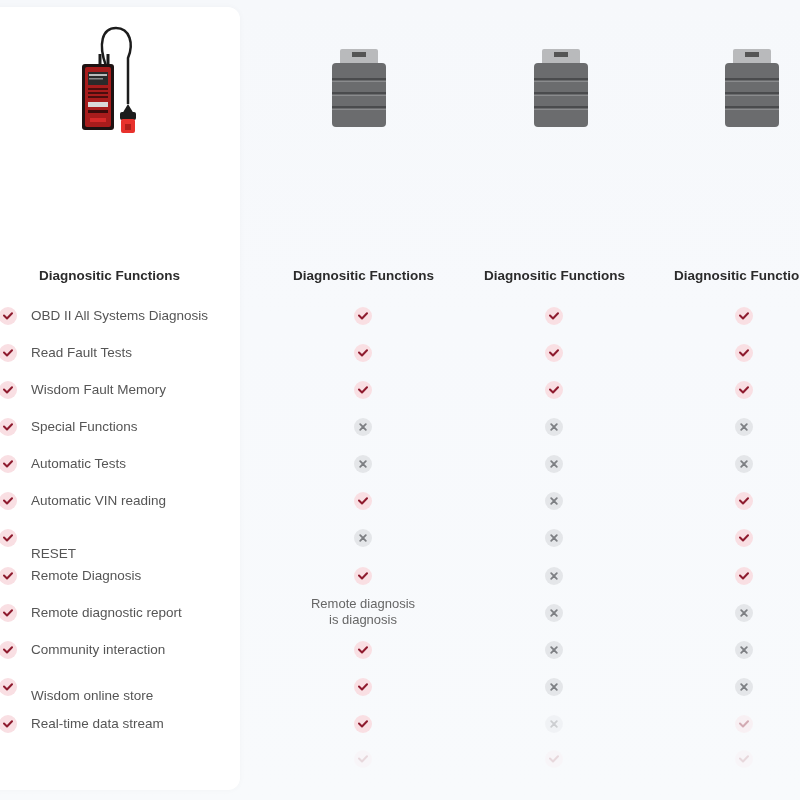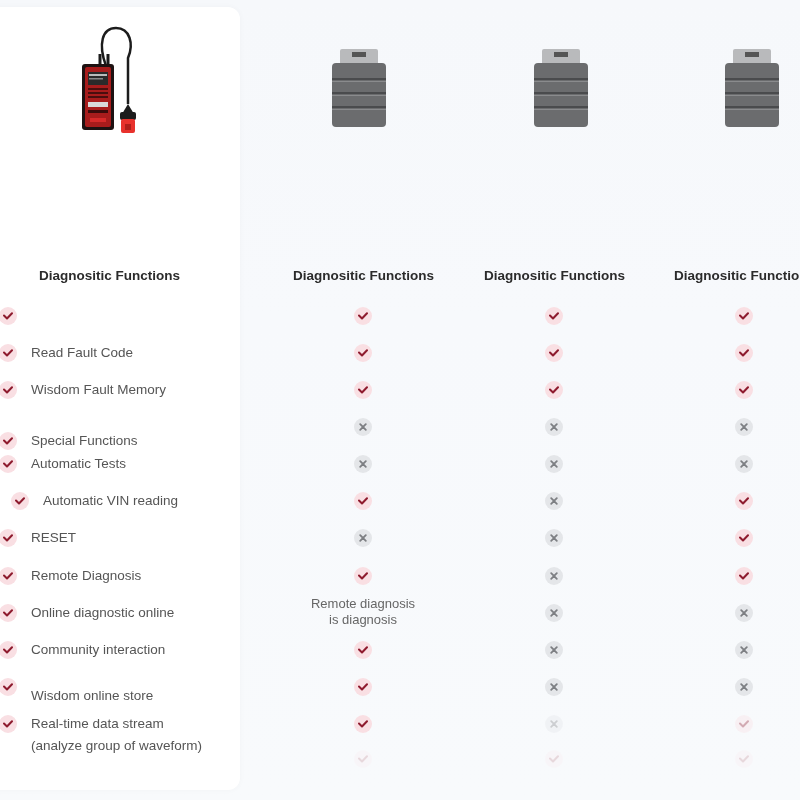--- a/index.html
+++ b/index.html
@@ -119,20 +119,21 @@
 <div class="col-header" style="left:484px;">Diagnositic Functions</div>
 <div class="col-header" style="left:674px;">Diagnositic Functions</div>
 
 <div id="rows">
     <div class="feat-row" style="top: 305px; left: 0px; width: 240px;">
       <div class="ico check" style="left: -1px;">
         <svg width="10" height="8" viewBox="0 0 10 8">
           <path d="M1 3.5 L4 6.5 L9 1.2" stroke="#8e1b2e" stroke-width="2" fill="none" stroke-linecap="round" stroke-linejoin="round"></path>
         </svg>
       </div>
+      <span class="feat-label" style="top: 3px;">OBD II All Systems Diagnosis</span>
     </div>
     <div class="cell" style="left: 354px; top: 307px;">
       <div class="ico check">
         <svg width="10" height="8" viewBox="0 0 10 8">
           <path d="M1 3.5 L4 6.5 L9 1.2" stroke="#8e1b2e" stroke-width="2" fill="none" stroke-linecap="round" stroke-linejoin="round"></path>
         </svg>
       </div>
     </div>
     <div class="cell" style="left: 545px; top: 307px;">
       <div class="ico check">
@@ -147,21 +148,21 @@
           <path d="M1 3.5 L4 6.5 L9 1.2" stroke="#8e1b2e" stroke-width="2" fill="none" stroke-linecap="round" stroke-linejoin="round"></path>
         </svg>
       </div>
     </div>
     <div class="feat-row" style="top: 342px; left: 0px; width: 240px;">
       <div class="ico check" style="left: -1px;">
         <svg width="10" height="8" viewBox="0 0 10 8">
           <path d="M1 3.5 L4 6.5 L9 1.2" stroke="#8e1b2e" stroke-width="2" fill="none" stroke-linecap="round" stroke-linejoin="round"></path>
         </svg>
       </div>
-      <span class="feat-label" style="top: 3px;">Read Fault Code</span>
+      <span class="feat-label" style="top: 3px;">Read Fault Tests</span>
     </div>
     <div class="cell" style="left: 354px; top: 344px;">
       <div class="ico check">
         <svg width="10" height="8" viewBox="0 0 10 8">
           <path d="M1 3.5 L4 6.5 L9 1.2" stroke="#8e1b2e" stroke-width="2" fill="none" stroke-linecap="round" stroke-linejoin="round"></path>
         </svg>
       </div>
     </div>
     <div class="cell" style="left: 545px; top: 344px;">
       <div class="ico check">
@@ -199,21 +200,21 @@
         </svg>
       </div>
     </div>
     <div class="cell" style="left: 735px; top: 381px;">
       <div class="ico check">
         <svg width="10" height="8" viewBox="0 0 10 8">
           <path d="M1 3.5 L4 6.5 L9 1.2" stroke="#8e1b2e" stroke-width="2" fill="none" stroke-linecap="round" stroke-linejoin="round"></path>
         </svg>
       </div>
     </div>
-    <div class="feat-row" style="top: 430px; left: 0px; width: 240px;">
+    <div class="feat-row" style="top: 416px; left: 0px; width: 240px;">
       <div class="ico check" style="left: -1px;">
         <svg width="10" height="8" viewBox="0 0 10 8">
           <path d="M1 3.5 L4 6.5 L9 1.2" stroke="#8e1b2e" stroke-width="2" fill="none" stroke-linecap="round" stroke-linejoin="round"></path>
         </svg>
       </div>
       <span class="feat-label" style="top: 3px;">Special Functions</span>
     </div>
     <div class="cell" style="left: 354px; top: 418px;">
       <div class="ico cross">
         <svg width="8" height="8" viewBox="0 0 8 8">
@@ -257,21 +258,21 @@
         </svg>
       </div>
     </div>
     <div class="cell" style="left: 735px; top: 455px;">
       <div class="ico cross">
         <svg width="8" height="8" viewBox="0 0 8 8">
           <path d="M1.2 1.2 L6.8 6.8 M6.8 1.2 L1.2 6.8" stroke="#7d7f83" stroke-width="1.8" stroke-linecap="round"></path>
         </svg>
       </div>
     </div>
-    <div class="feat-row" style="top: 490px; left: 12px; width: 240px;">
+    <div class="feat-row" style="top: 490px; left: 0px; width: 240px;">
       <div class="ico check" style="left: -1px;">
         <svg width="10" height="8" viewBox="0 0 10 8">
           <path d="M1 3.5 L4 6.5 L9 1.2" stroke="#8e1b2e" stroke-width="2" fill="none" stroke-linecap="round" stroke-linejoin="round"></path>
         </svg>
       </div>
       <span class="feat-label" style="top: 3px;">Automatic VIN reading</span>
     </div>
     <div class="cell" style="left: 354px; top: 492px;">
       <div class="ico check">
         <svg width="10" height="8" viewBox="0 0 10 8">
@@ -292,21 +293,21 @@
           <path d="M1 3.5 L4 6.5 L9 1.2" stroke="#8e1b2e" stroke-width="2" fill="none" stroke-linecap="round" stroke-linejoin="round"></path>
         </svg>
       </div>
     </div>
     <div class="feat-row" style="top: 527px; left: 0px; width: 240px;">
       <div class="ico check" style="left: -1px;">
         <svg width="10" height="8" viewBox="0 0 10 8">
           <path d="M1 3.5 L4 6.5 L9 1.2" stroke="#8e1b2e" stroke-width="2" fill="none" stroke-linecap="round" stroke-linejoin="round"></path>
         </svg>
       </div>
-      <span class="feat-label" style="top: 3px;">RESET</span>
+      <span class="feat-label" style="top: 19px;">RESET</span>
     </div>
     <div class="cell" style="left: 354px; top: 529px;">
       <div class="ico cross">
         <svg width="8" height="8" viewBox="0 0 8 8">
           <path d="M1.2 1.2 L6.8 6.8 M6.8 1.2 L1.2 6.8" stroke="#7d7f83" stroke-width="1.8" stroke-linecap="round"></path>
         </svg>
       </div>
     </div>
     <div class="cell" style="left: 545px; top: 529px;">
       <div class="ico cross">
@@ -350,21 +351,21 @@
           <path d="M1 3.5 L4 6.5 L9 1.2" stroke="#8e1b2e" stroke-width="2" fill="none" stroke-linecap="round" stroke-linejoin="round"></path>
         </svg>
       </div>
     </div>
     <div class="feat-row" style="top: 602px; left: 0px; width: 240px;">
       <div class="ico check" style="left: -1px;">
         <svg width="10" height="8" viewBox="0 0 10 8">
           <path d="M1 3.5 L4 6.5 L9 1.2" stroke="#8e1b2e" stroke-width="2" fill="none" stroke-linecap="round" stroke-linejoin="round"></path>
         </svg>
       </div>
-      <span class="feat-label" style="top: 3px;">Online diagnostic online</span>
+      <span class="feat-label" style="top: 3px;">Remote diagnostic report</span>
     </div>
     <div class="note" style="left: 288px; top: 596px; width: 150px;">
       <div>Remote diagnosis</div>
       <div>is diagnosis</div>
     </div>
     <div class="cell" style="left: 545px; top: 604px;">
       <div class="ico cross">
         <svg width="8" height="8" viewBox="0 0 8 8">
           <path d="M1.2 1.2 L6.8 6.8 M6.8 1.2 L1.2 6.8" stroke="#7d7f83" stroke-width="1.8" stroke-linecap="round"></path>
         </svg>
@@ -435,21 +436,20 @@
         </svg>
       </div>
     </div>
     <div class="feat-row" style="top: 713px; left: 0px; width: 240px;">
       <div class="ico check" style="left: -1px;">
         <svg width="10" height="8" viewBox="0 0 10 8">
           <path d="M1 3.5 L4 6.5 L9 1.2" stroke="#8e1b2e" stroke-width="2" fill="none" stroke-linecap="round" stroke-linejoin="round"></path>
         </svg>
       </div>
       <span class="feat-label" style="top: 3px;">Real-time data stream</span>
-      <span class="feat-label" style="top: 25px;">(analyze group of waveform)</span>
     </div>
     <div class="cell" style="left: 354px; top: 715px;">
       <div class="ico check">
         <svg width="10" height="8" viewBox="0 0 10 8">
           <path d="M1 3.5 L4 6.5 L9 1.2" stroke="#8e1b2e" stroke-width="2" fill="none" stroke-linecap="round" stroke-linejoin="round"></path>
         </svg>
       </div>
     </div>
     <div class="cell" style="left: 545px; top: 715px;">
       <div class="ico cross faded">

